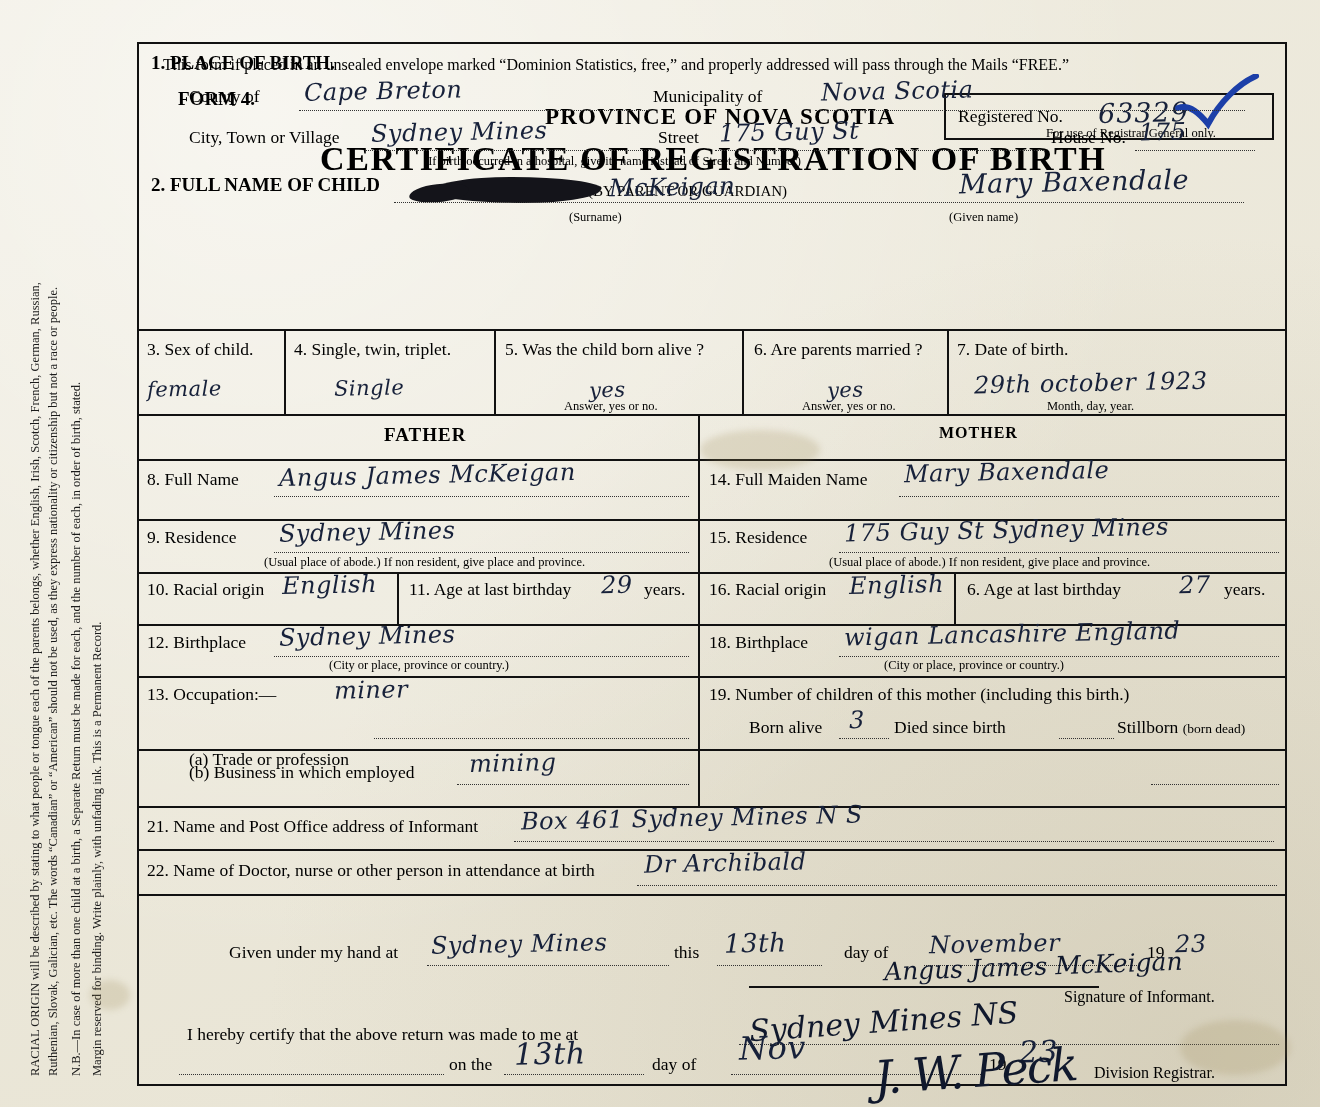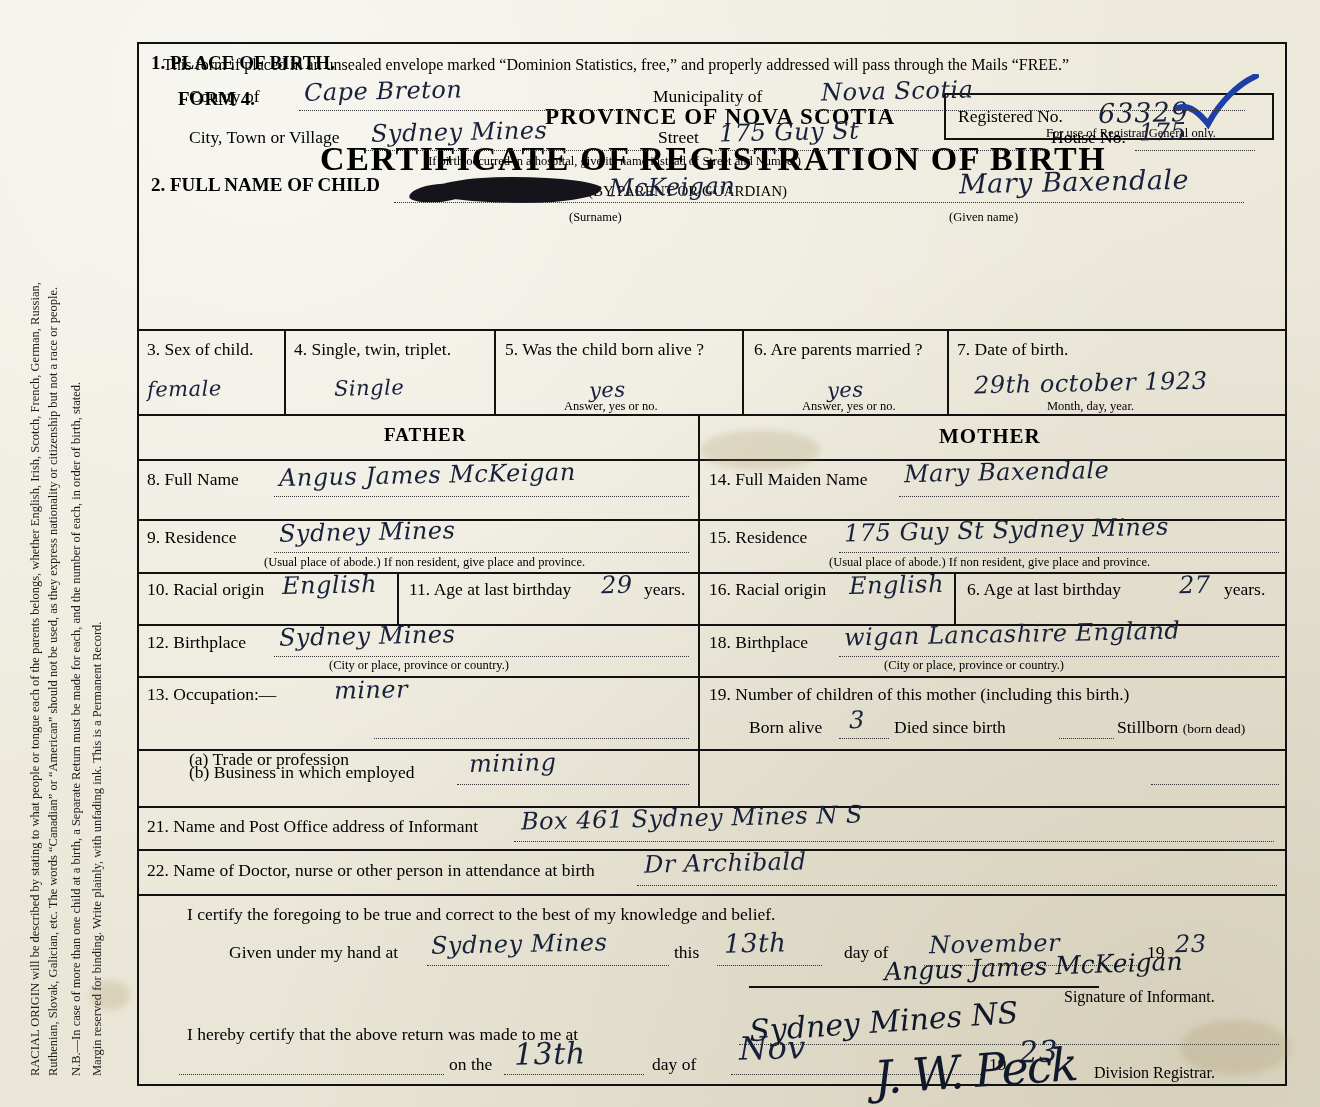--- a/index.html
+++ b/index.html
@@ -220,21 +220,21 @@
     <div class="cell small" style="left:663px; top:355px;">Answer, yes or no.</div>
 
     <div class="cell lbl" style="left:818px; top:295px;">
       <span>7.</span>
       <span>Date of birth.</span>
     </div>
     <div class="cell hand lg" style="left:835px; top:325px;">29th october 1923</div>
     <div class="cell small" style="left:908px; top:355px;">Month, day, year.</div>
 
     <div class="cell lbl b" style="left:245px; top:380px; font-size:19px; letter-spacing:1px;">FATHER</div>
-    <div class="cell lbl b" style="left:800px; top:380px; font-size:21px; letter-spacing:1px;">MOTHER</div>
+    <div class="cell lbl b" style="left:800px; top:380px; font-size:16px; letter-spacing:1px;">MOTHER</div>
 
     <div class="cell lbl" style="left:8px; top:425px;text-align:center;">
       <span>8.</span>
       <span>Full Name</span>
     </div>
     <div class="cell hand lg" style="left:140px; top:417px;">Angus James McKeigan</div>
     <div class="cell dots" style="left:135px; top:452px; width:415px; height:0;"></div>
 
     <div class="cell lbl" style="left:570px; top:425px;">
       <span>14.</span>
@@ -337,21 +337,20 @@
     <div class="cell hand lg" style="left:382px; top:760px;">Box 461 Sydney Mines N S</div>
     <div class="cell dots" style="left:375px; top:797px; width:760px; height:0;"></div>
 
     <div class="cell lbl" style="left:8px; top:816px;">
       <span>22.</span>
       <span>Name of Doctor, nurse or other person in attendance at birth</span>
     </div>
     <div class="cell hand lg" style="left:505px; top:805px;">Dr Archibald</div>
     <div class="cell dots" style="left:498px; top:841px; width:640px; height:0;"></div>
 
-    <div class="cell lbl" style="left:48px; top:860px;">I certify the foregoing to be true and correct to the best of my knowledge and belief.</div>
 
     <div class="cell lbl" style="left:90px; top:898px;">Given under my hand at</div>
     <div class="cell hand lg" style="left:292px; top:886px;">Sydney Mines</div>
     <div class="cell dots" style="left:288px; top:921px; width:242px; height:0;"></div>
     <div class="cell lbl" style="left:535px; top:898px;">this</div>
     <div class="cell hand lg" style="left:585px; top:884px; font-size:26px;">13th</div>
     <div class="cell dots" style="left:578px; top:921px; width:105px; height:0;"></div>
     <div class="cell lbl" style="left:705px; top:898px;">day of</div>
     <div class="cell hand lg" style="left:790px; top:886px;">November</div>
     <div class="cell dots" style="left:785px; top:921px; width:215px; height:0;"></div>

